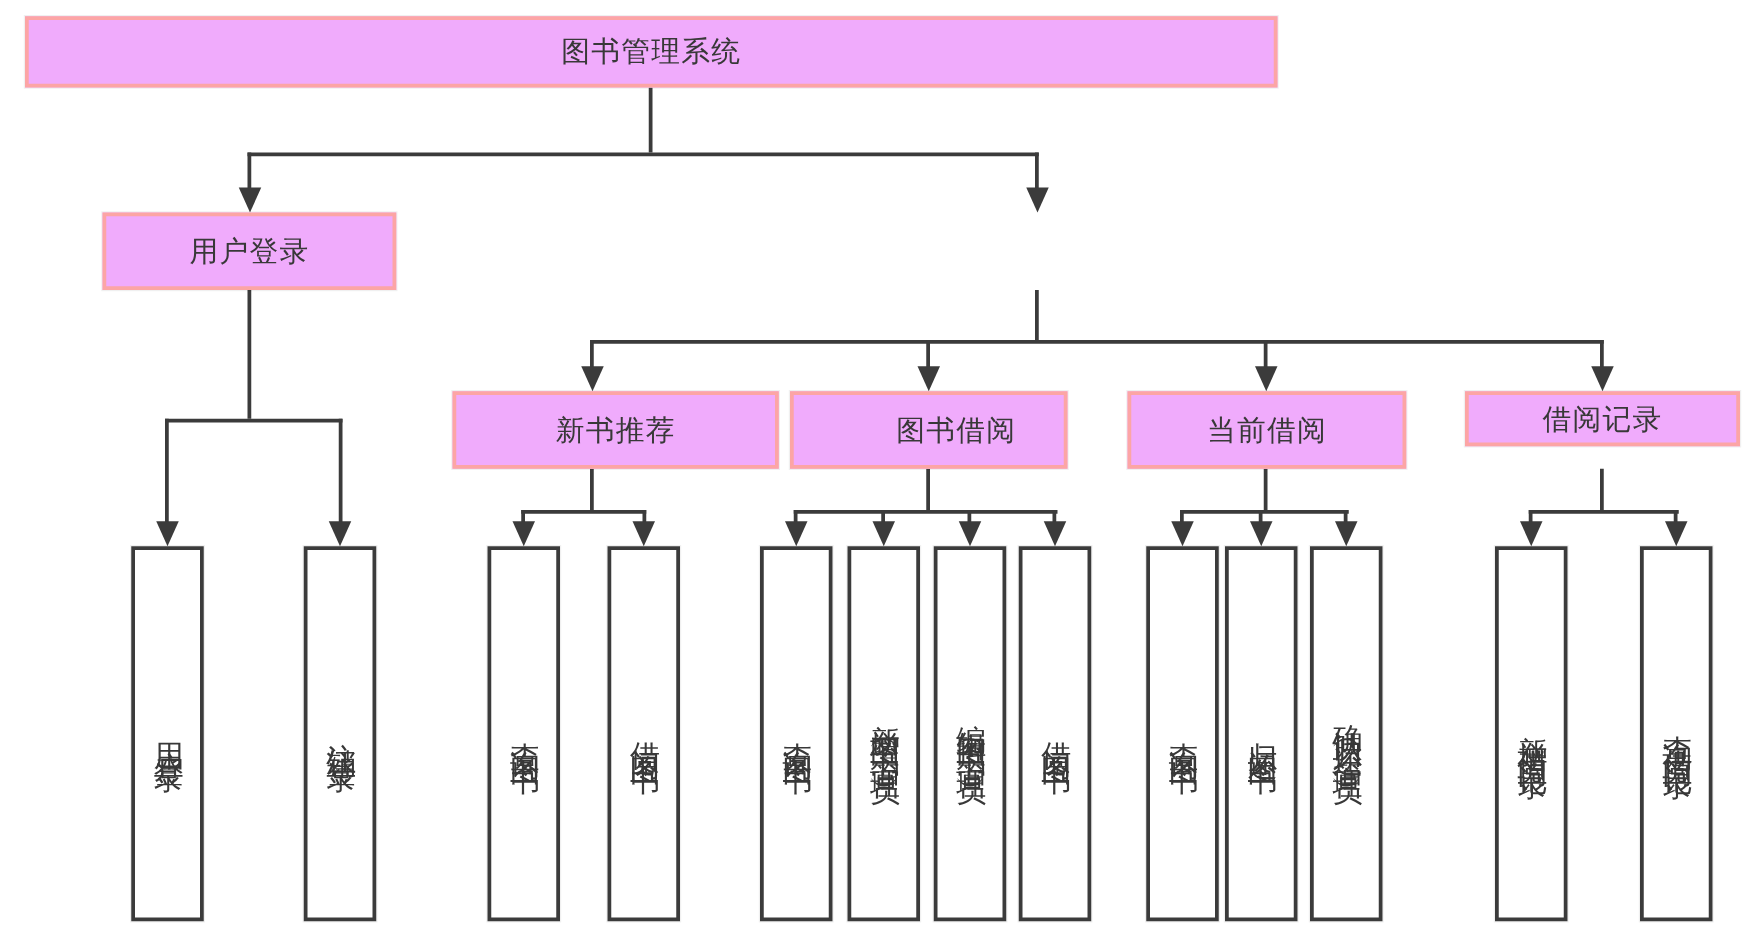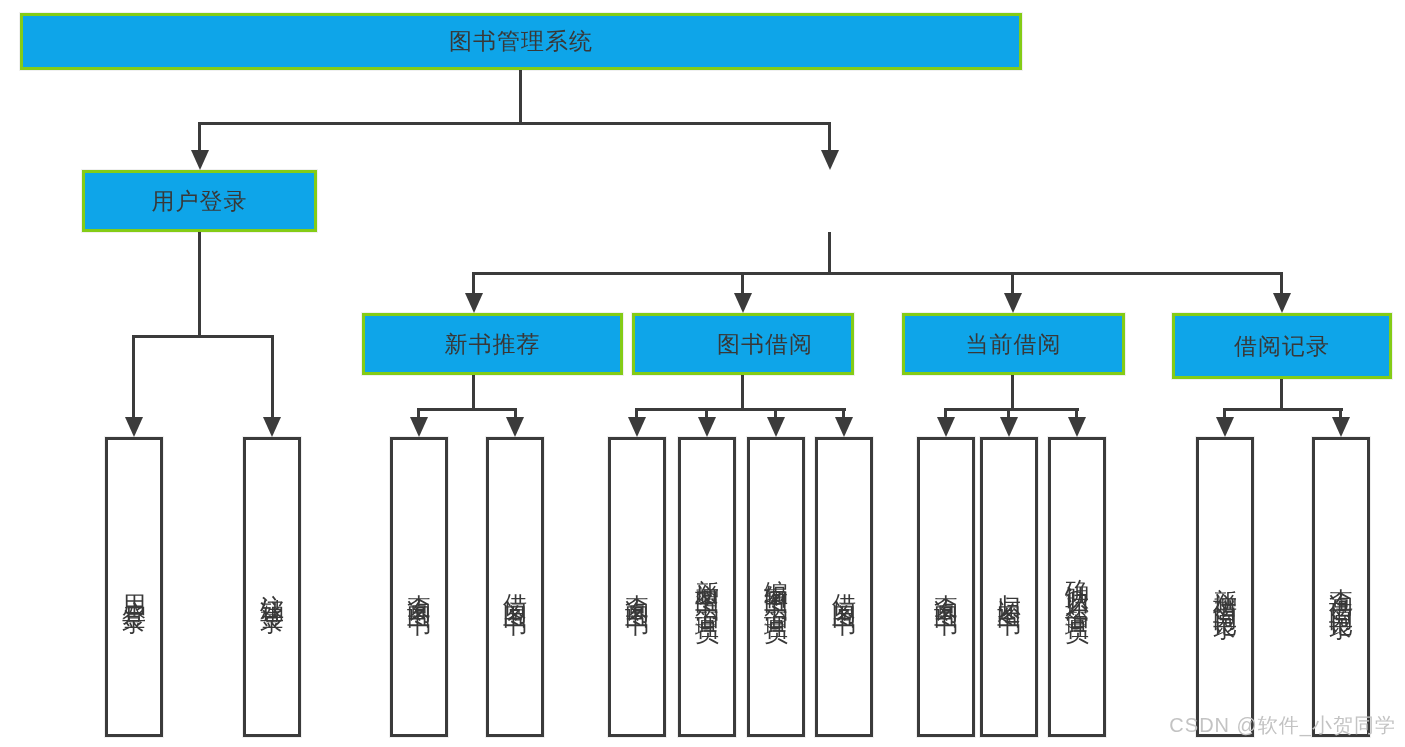--- a/index.html
+++ b/index.html
@@ -2,22 +2,22 @@
 <html><head>
 <meta charset="utf-8">
 <style>
   html,body{margin:0;padding:0;background:#fff;}
   .canvas{
     position:relative;width:1405px;height:747px;background:#ffffff;
     font-family:"Liberation Sans","DejaVu Sans",sans-serif;color:#383838;
     overflow:hidden;
   }
   .hbox{
-    position:absolute;box-sizing:border-box;background:#0ea5e9;
-    border:3px solid #84cc16;display:flex;align-items:center;justify-content:center;
+    position:absolute;box-sizing:border-box;background:#f0abfc;
+    border:3px solid #fca5a5;display:flex;align-items:center;justify-content:center;
     font-size:23px;letter-spacing:1px;white-space:nowrap;z-index:2;
     box-shadow:0 0 0 1px rgba(0,0,0,0.06);
   }
   .vbox{
     position:absolute;box-sizing:border-box;background:#ffffff;
     border:3px solid #3b3b3b;width:58px;height:300px;top:437px;
     writing-mode:vertical-lr;text-orientation:mixed;
     display:flex;align-items:center;justify-content:center;
     font-size:24px;letter-spacing:6px;white-space:nowrap;z-index:2;
     box-shadow:0 0 0 1px rgba(0,0,0,0.06);
@@ -98,35 +98,34 @@
   <div class="vline" style="left:1339px;top:408px;height:12px;"></div>
   <div class="arrow" style="left:1332px;top:417px;"></div>
 
   <div class="hbox" style="left:20px;top:13px;width:1002px;height:57px;">图书管理系统</div>
 
   <div class="hbox" style="left:82px;top:170px;width:235px;height:62px;">用户登录</div>
 
   <div class="hbox" style="left:362px;top:313px;width:261px;height:62px;">新书推荐</div>
   <div class="hbox" style="left:632px;top:313px;width:222px;height:62px;padding-left:44px;">图书借阅</div>
   <div class="hbox" style="left:902px;top:313px;width:223px;height:62px;">当前借阅</div>
-  <div class="hbox" style="left:1172px;top:313px;width:220px;height:66px;">借阅记录</div>
+  <div class="hbox" style="left:1172px;top:313px;width:220px;height:44px;">借阅记录</div>
 
   <div class="vbox" style="left:105px;">用户登录</div>
   <div class="vbox" style="left:243px;">注销登录</div>
 
   <div class="vbox" style="left:390px;">查询图书</div>
   <div class="vbox" style="left:486px;">借阅图书</div>
 
   <div class="vbox" style="left:608px;">查询图书</div>
   <div class="vbox" style="left:678px;">新增图书（管理员）</div>
   <div class="vbox" style="left:747px;">编辑图书（管理员）</div>
   <div class="vbox" style="left:815px;">借阅图书</div>
 
   <div class="vbox" style="left:917px;">查询图书</div>
   <div class="vbox" style="left:980px;">归还图书</div>
   <div class="vbox" style="left:1048px;">确认归还（管理员）</div>
 
   <div class="vbox" style="left:1196px;">新增借阅记录</div>
   <div class="vbox" style="left:1312px;">查询借阅记录</div>
 
-  <div class="watermark">CSDN @软件_小贺同学</div>
 
 </div>
 
 </body></html>

